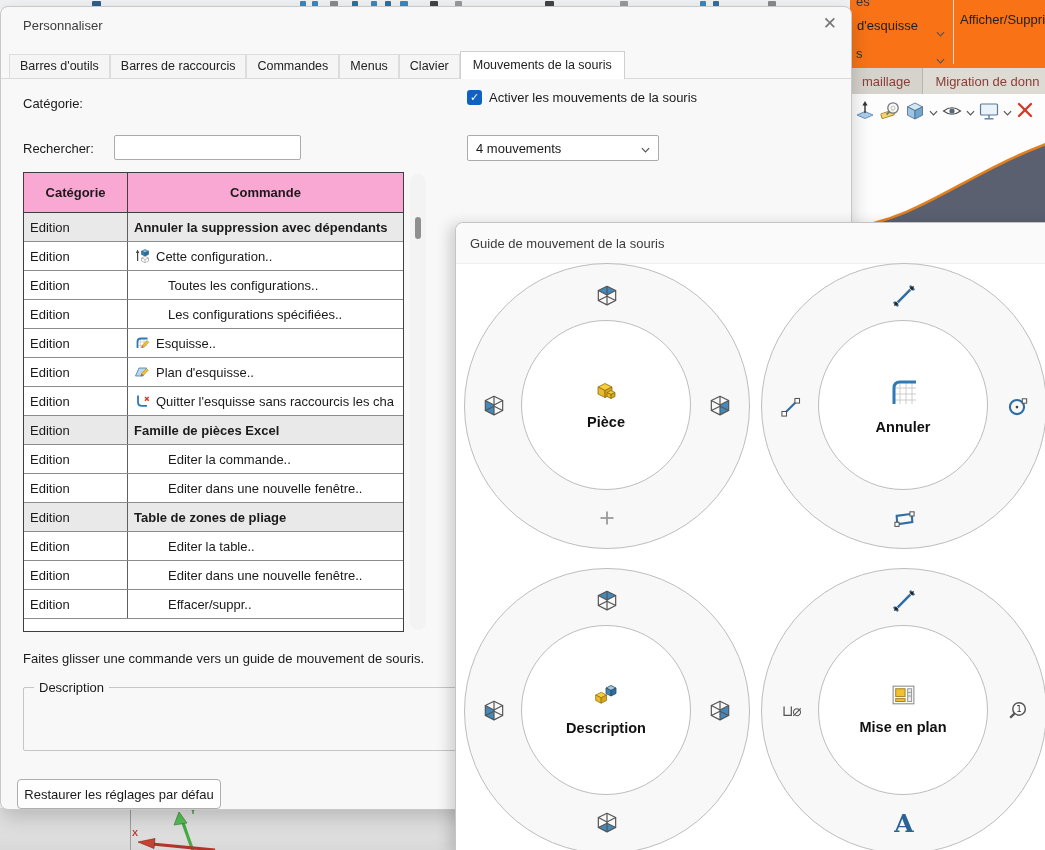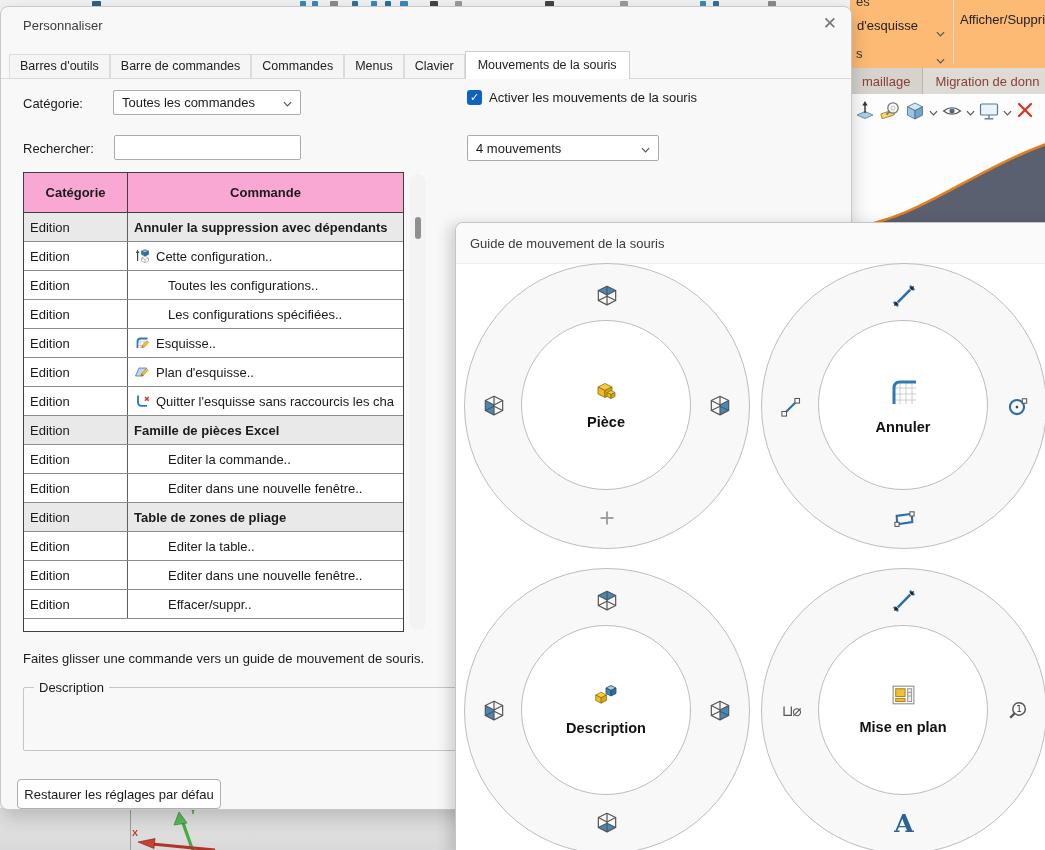--- a/index.html
+++ b/index.html
@@ -1,21 +1,21 @@
 <!DOCTYPE html>
 <html><head>
 <meta charset="utf-8">
 <style>
   html,body{margin:0;padding:0;background:#fff;}
   #stage{position:relative;width:1045px;height:850px;overflow:hidden;
          font-family:"Liberation Sans","DejaVu Sans",sans-serif;background:#fff;color:#1a1a1a;}
   
   .top-sliver{position:absolute;left:0;top:0;width:1045px;height:9px;background:#f1f2f4;}
   .sliver-mark{position:absolute;top:1px;height:6px;border-radius:1px;}
-  .bg-right{position:absolute;left:850px;top:0;width:195px;height:222px;background:#fdba74;}
+  .bg-right{position:absolute;left:850px;top:0;width:195px;height:222px;background:#f97316;}
   .frag1{position:absolute;left:6px;top:-6px;font-size:13px;color:#333;}
   .frag-esq{position:absolute;left:7px;top:18px;font-size:13px;color:#222;}
   .frag2{position:absolute;left:6px;top:46px;font-size:13px;color:#333;}
   .caret1{position:absolute;left:86px;top:23px;}
   .caret2{position:absolute;left:86px;top:50px;}
   .vdiv{position:absolute;left:103px;top:0;width:1px;height:64px;background:#dcdcdc;}
   .frag-aff{position:absolute;left:110px;top:12px;font-size:13px;color:#222;white-space:nowrap;}
   .cm-tabs{position:absolute;left:0;top:68px;width:195px;height:26px;background:#d6d2cc;
            border-bottom:1px solid #b8b4ae;display:flex;}
   .cm-tab{font-size:13px;color:#8a4038;display:flex;align-items:center;padding:0 12px;
@@ -212,34 +212,28 @@
       <polygon points="28,38 45,34.5 44,44.5" fill="#c74232" stroke="#7e1f16" stroke-width=".6"></polygon>
     </svg>
   </div>
 
   <div class="dialog">
     <div class="dlg-title">Personnaliser</div>
     <div class="dlg-close">✕</div>
 
     <div class="tabs">
       <div class="tab">Barres d'outils</div>
-      <div class="tab">Barre de commandes</div>
+      <div class="tab">Barres de raccourcis</div>
       <div class="tab">Commandes</div>
       <div class="tab">Menus</div>
       <div class="tab">Clavier</div>
       <div class="tab active">Mouvements de la souris</div>
     </div>
 
     <div class="fld-label" style="left:22px;top:89px;">Catégorie:</div>
-    <div class="combo" style="left:112px;top:83px;width:188px;height:25px;">
-      <span>Toutes les commandes</span>
-      <span class="caret"><svg width="9" height="6" viewBox="0 0 10 6">
-            <path d="M1,1 L5,5 L9,1" fill="none" stroke="#555" stroke-width="1.3"></path>
-          </svg></span>
-    </div>
 
     <div class="fld-label" style="left:22px;top:134px;">Rechercher:</div>
     <input class="text-input" style="left: 113px; top: 128px; width: 187px; height: 25px;" value="">
 
     <div class="chkrow">
       <span class="chk">✓</span>
       <span class="chk-label">Activer les mouvements de la souris</span>
     </div>
 
     <div class="combo" style="left:466px;top:128px;width:192px;height:26px;">

